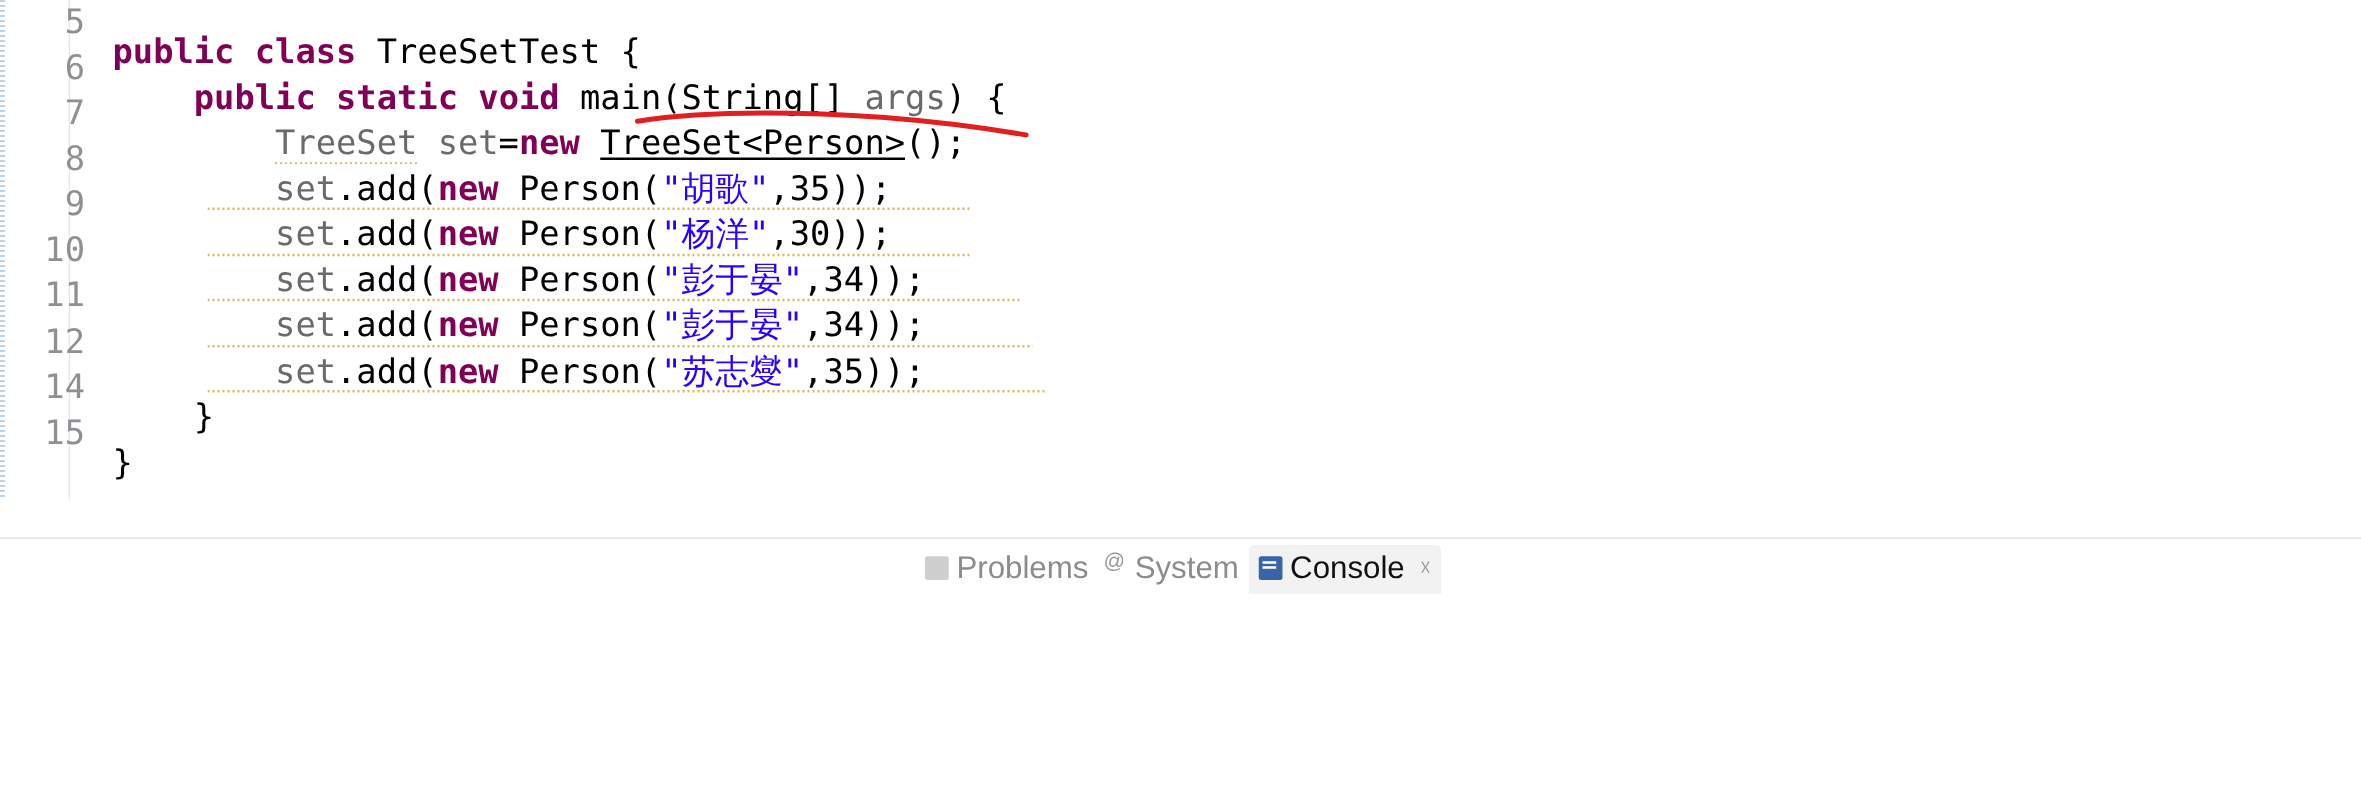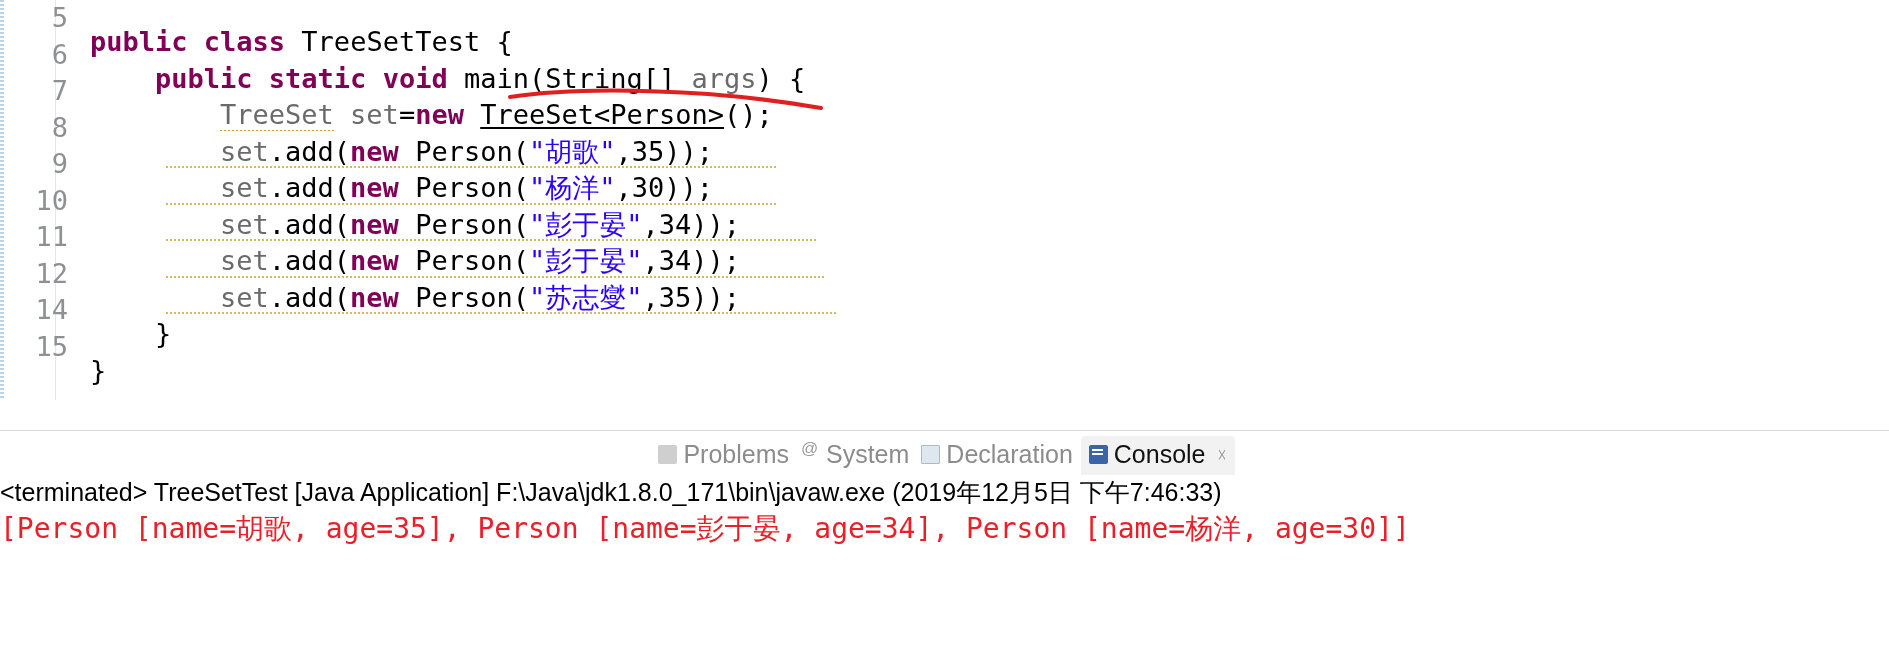--- a/index.html
+++ b/index.html
@@ -318,33 +318,25 @@
       <div class="vtab">
         <span class="tab-icon ico-problems"></span>
         <span>Problems</span>
       </div>
 
       <div class="vtab">
         <span class="tab-icon ico-javadoc"></span>
         <span>System</span>
       </div>
 
-      <div class="vtab">
-        <span class="tab-icon ico-declaration"></span>
-        <span>Declaration</span>
-      </div>
 
       <div class="vtab active">
         <span class="tab-icon ico-console"></span>
         <span>Console</span>
         <span class="tab-close">☓</span>
       </div>
 
     </div>
 
-    <div class="console-body">
-      <div class="console-line">&lt;terminated&gt; TreeSetTest [Java Application] F:\Java\jdk1.8.0_171\bin\javaw.exe (2019年12月5日 下午7:46:33)</div>
-      <div class="console-out">[Person [name=胡歌, age=35], Person [name=彭于晏, age=34], Person [name=杨洋, age=30]]</div>
-    </div>
 
   </div>
 
 </div>
 
 </body></html>

